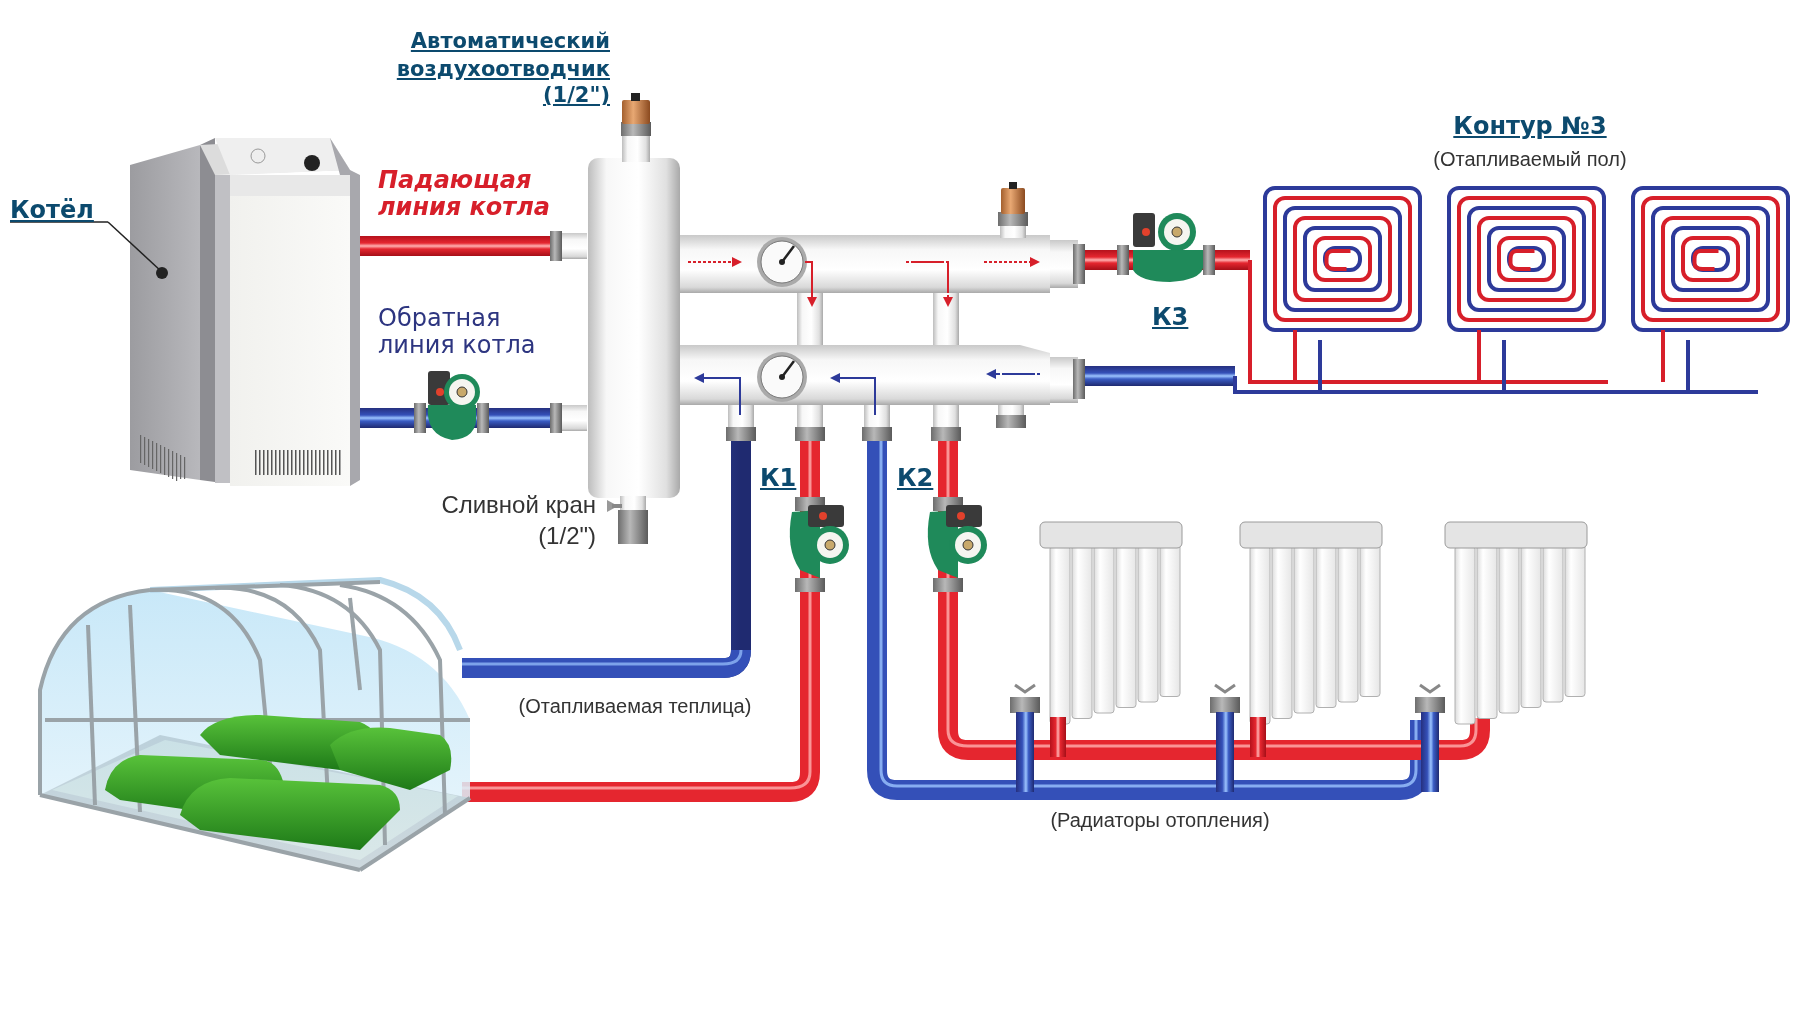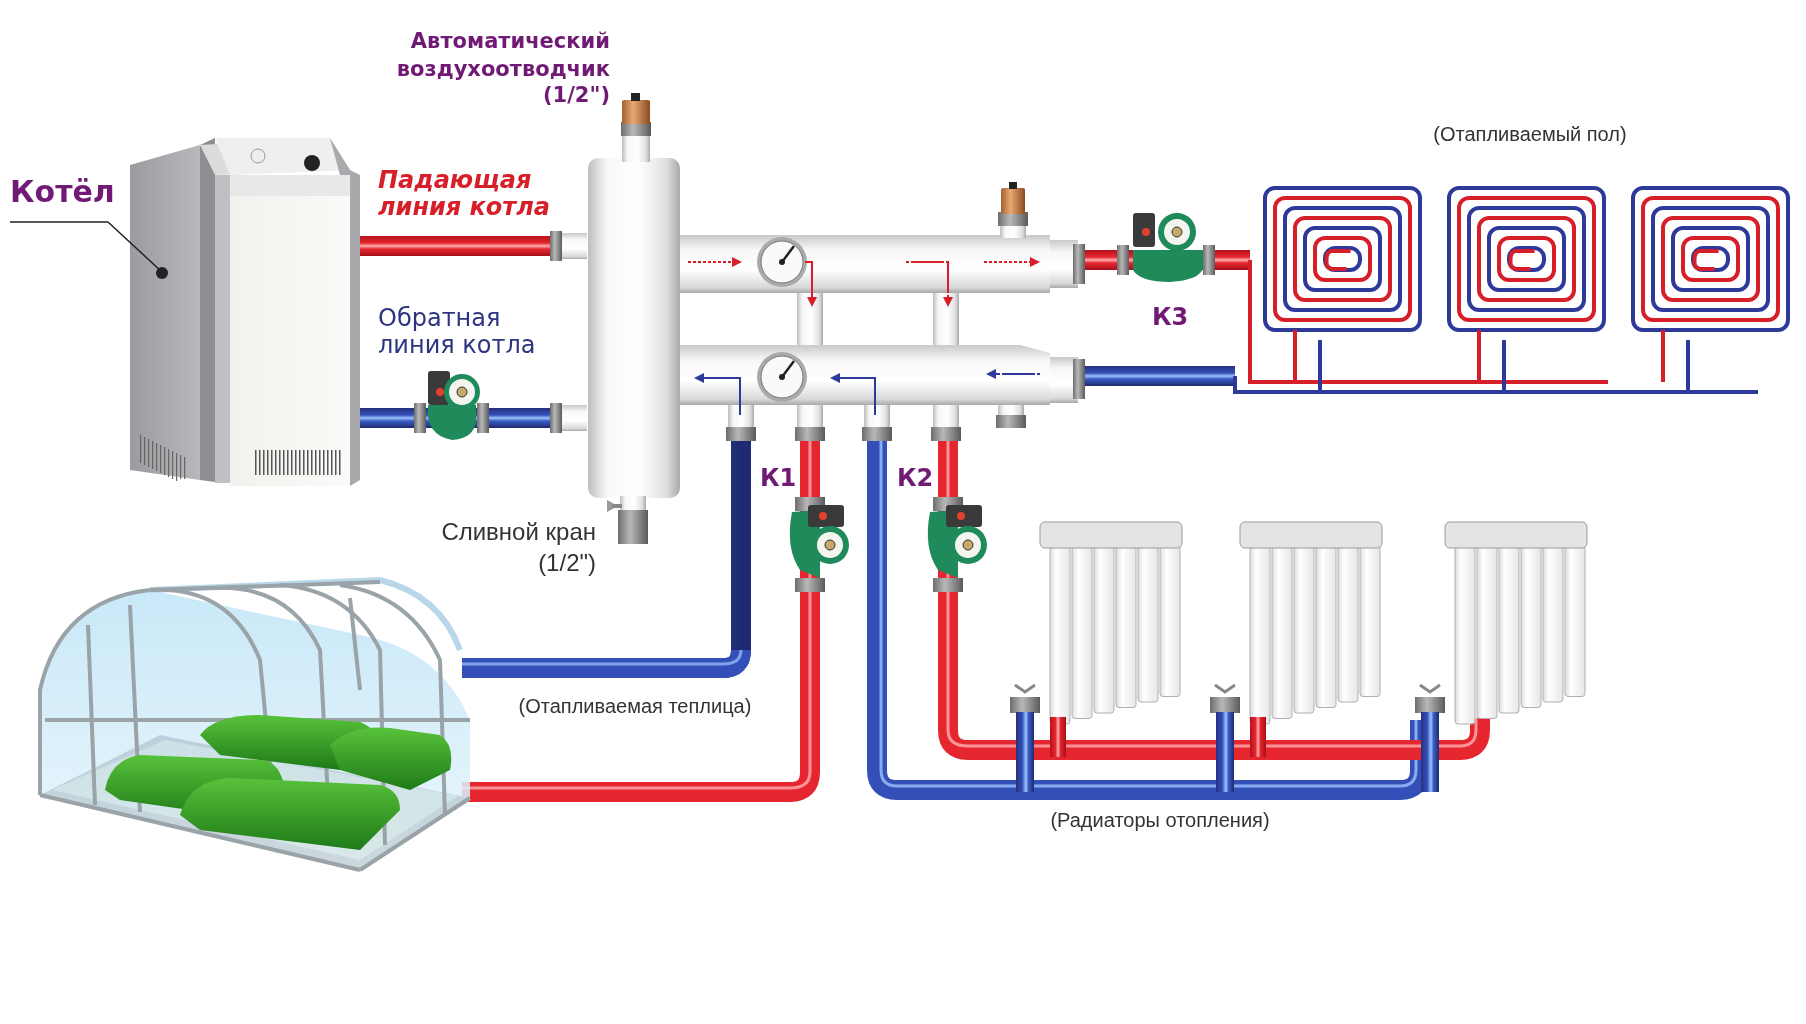--- a/index.html
+++ b/index.html
@@ -1,19 +1,19 @@
 <!DOCTYPE html>
 <html><head>
 <meta charset="utf-8">
 <style>
   html,body{margin:0;padding:0;background:#ffffff;}
   body{width:1806px;height:1024px;position:relative;overflow:hidden;font-family:"DejaVu Sans","Liberation Sans",sans-serif;}
   #canvas{position:absolute;left:0;top:0;width:1806px;height:1024px;}
   .lbl{position:absolute;white-space:nowrap;line-height:1.05;}
-  .bold{font-weight:bold;color:#701a75;}
+  .bold{font-weight:bold;color:#0c4a6e;text-decoration:underline;}
   .thin{color:#333;font-family:"Liberation Sans","DejaVu Sans",sans-serif;}
   .red{color:#d71f2a;font-weight:bold;}
   .blue{color:#2d3580;font-weight:normal;}
   .center{text-align:center;}
   .right{text-align:right;}
 </style>
 </head>
 <body>
 
 <svg id="canvas" viewBox="0 0 1806 1024" xmlns="http://www.w3.org/2000/svg">
@@ -410,44 +410,45 @@
     </g>
   </g>
 </svg>
 
 <div class="lbl bold right" style="left:360px;top:30px;width:250px;font-size:21px;">
   <div>Автоматический</div>
   <div style="margin-top:6px;">воздухоотводчик</div>
   <div style="margin-top:4px;">(1/2")</div>
 </div>
 
-<div class="lbl bold" style="left:10px;top:176px;font-size:30px;">Котёл</div>
+<div class="lbl bold" style="left:10px;top:198px;font-size:24px;">Котёл</div>
 
 <div class="lbl red" style="left:378px;top:168px;font-size:24px;font-style:italic;">
   <div>Падающая</div>
   <div style="margin-top:2px;">линия котла</div>
 </div>
 
 <div class="lbl blue" style="left:378px;top:306px;font-size:24px;">
   <div>Обратная</div>
   <div style="margin-top:2px;">линия котла</div>
 </div>
 
-<div class="lbl thin right" style="left:400px;top:519px;width:196px;font-size:24px;">
+<div class="lbl thin right" style="left:400px;top:492px;width:196px;font-size:24px;">
   <div>Сливной кран</div>
   <div style="margin-top:6px;">(1/2")</div>
 </div>
 
 <div class="lbl bold" style="left:760px;top:466px;font-size:24px;">К1</div>
 <div class="lbl bold" style="left:897px;top:466px;font-size:24px;">К2</div>
 <div class="lbl bold" style="left:1152px;top:305px;font-size:24px;">К3</div>
 
 <div class="lbl center" style="left:470px;top:694px;width:330px;">
   <div class="thin" style="font-size:20px;margin-top:2px;">(Отапливаемая теплица)</div>
 </div>
 
 <div class="lbl center" style="left:1010px;top:808px;width:300px;">
   <div class="thin" style="font-size:20px;margin-top:2px;">(Радиаторы отопления)</div>
 </div>
 
 <div class="lbl center" style="left:1380px;top:114px;width:300px;">
+  <div class="bold" style="font-size:24px;">Контур №3</div>
   <div class="thin" style="font-size:20px;margin-top:10px;">(Отапливаемый пол)</div>
 </div>
 
 </body></html>

